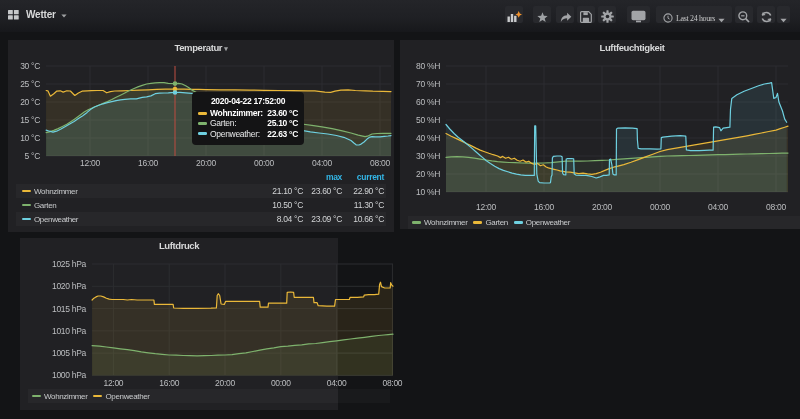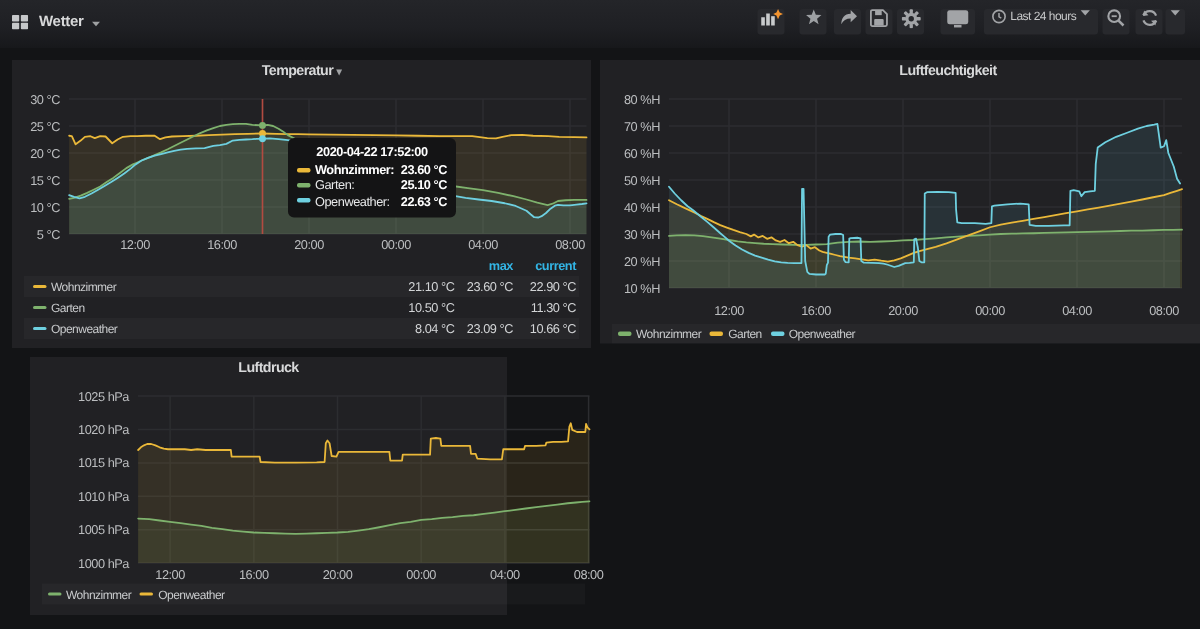--- a/index.html
+++ b/index.html
@@ -1,21 +1,21 @@
 <!DOCTYPE html>
 <html><head><meta charset="utf-8"><style>
 * { margin:0; padding:0; box-sizing:border-box; }
 html,body { width:800px; height:419px; background:#131416; overflow:hidden;
   font-family:"Liberation Sans", sans-serif; }
 .navbar { position:absolute; left:0; top:0; width:800px; height:32px;
   background:linear-gradient(180deg,#242529 0%,#1f2024 55%,#17181b 100%); }
 .nav-left { position:absolute; left:8px; top:9px; display:flex; align-items:center; }
 .nav-title { color:#d8d9da; font-size:10px; font-weight:bold; margin-left:7px; letter-spacing:-0.2px; }
 .navbtn { position:absolute; top:6px; height:17px; background:#28292d; border-radius:2px;
-  display:flex; align-items:flex-start; justify-content:center; }
+  display:flex; align-items:flex-end; justify-content:center;font-family:Liberation Serif, serif; }
 .timetxt { color:#c7c8c9; font-size:8px; letter-spacing:-0.35px; margin:0 3px; white-space:nowrap; }
 .panel { position:absolute; background:#212124; }
 .ptitle { position:absolute; width:100%; text-align:center; top:2px; color:#d8d9da;
   font-size:9.5px; font-weight:bold; letter-spacing:-0.4px; }
 .tick { font-size:8.5px; fill:#bcbec0; letter-spacing:-0.3px; }
 text.tick { font-family:"Liberation Sans",sans-serif; }
 .leg { color:#c9cbcd; font-size:8px; letter-spacing:-0.35px; white-space:nowrap; }
 .legtable { position:absolute; left:8px; right:8px; }
 .lrow { display:flex; height:14px; align-items:center; padding-left:6px; }
 .lrow .name { flex:0 0 auto; }

